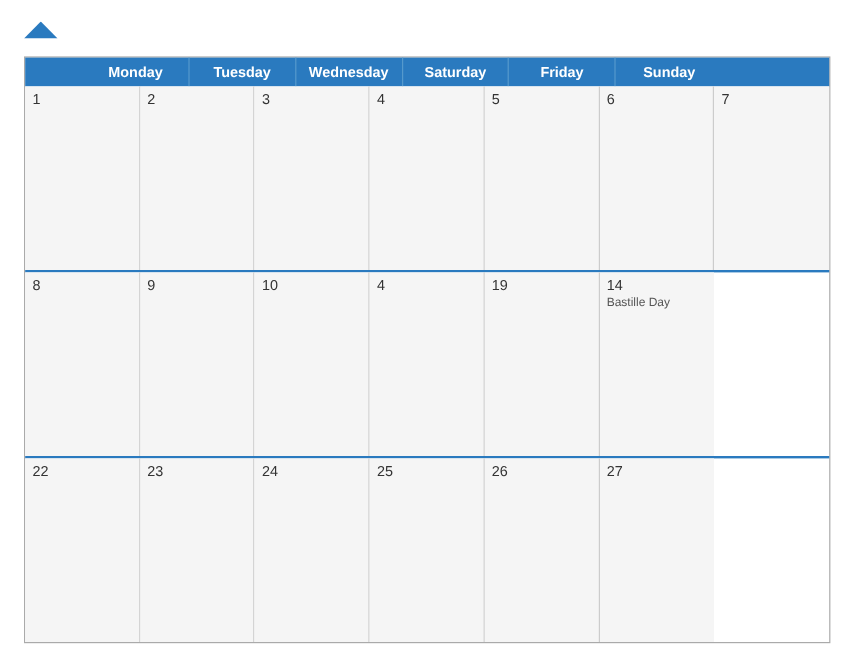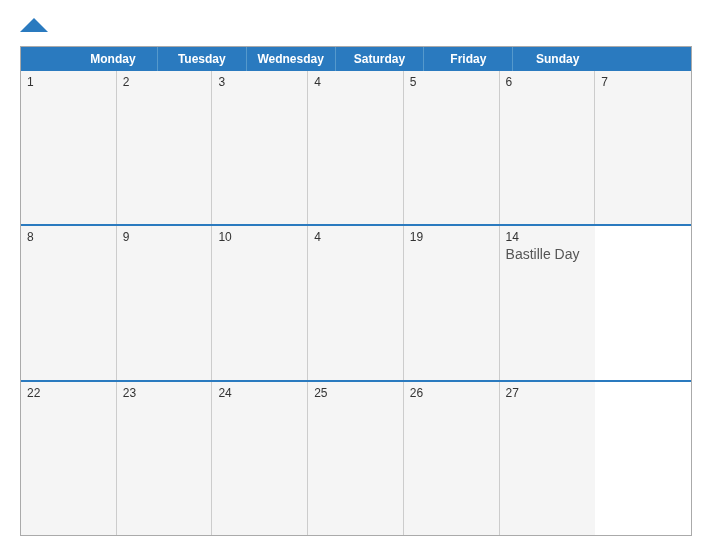--- a/index.html
+++ b/index.html
@@ -90,21 +90,21 @@
       min-height: 70px;
     }
     .cal-cell:last-child { border-right: none; }
     .cal-cell.empty { background: #f5f5f5; }
     .day-num {
       font-size: 12px;
       color: #333;
       display: block;
     }
     .event-label {
-      font-size: 14px;
+      font-size: 10px;
       color: #555;
       margin-top: 2px;
       display: block;
     }
   </style>
 </head>
 <body>
 
 <div class="page">
 

